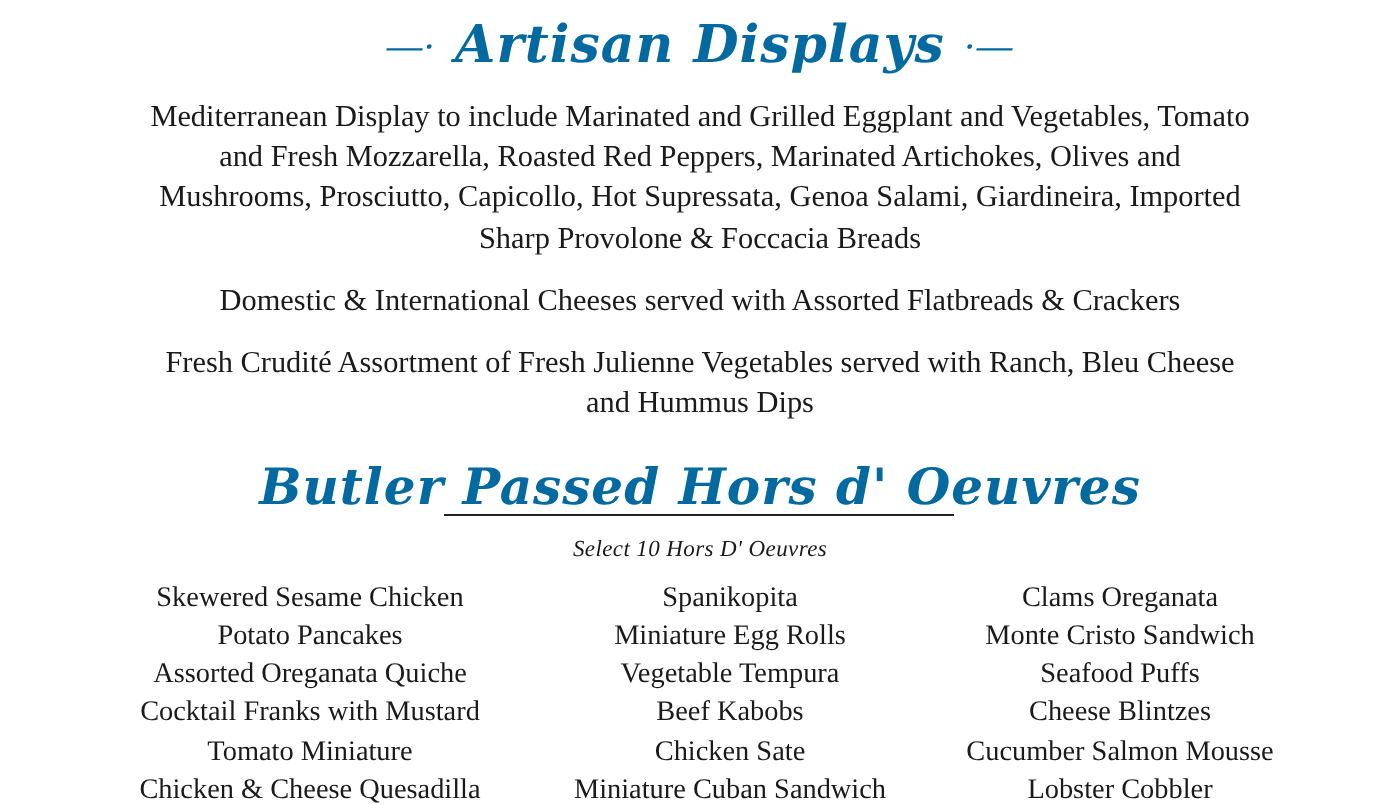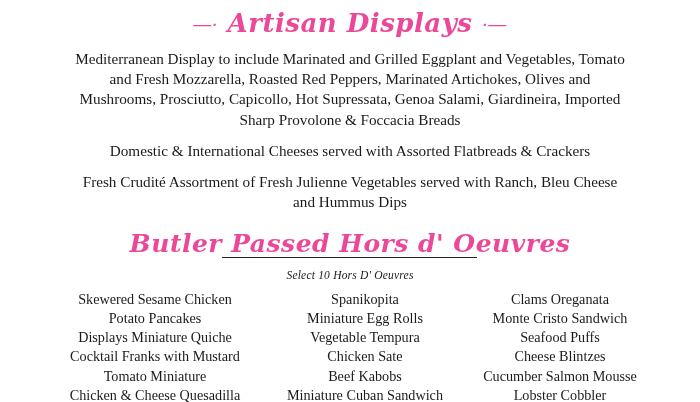--- a/index.html
+++ b/index.html
@@ -22,21 +22,21 @@
     position: relative;
   }
 
   
   .script-heading {
     text-align: center;
     font-family: "DejaVu Serif", serif;
     font-style: italic;
     font-weight: bold;
     letter-spacing: 0.5px;
-    color: #ec4899;
+    color: #0369a1;
     line-height: 1;
   }
   .heading-1 {
     font-size: 26px;
     margin: 6px 0 2px 0;
   }
   .heading-1 .flourish-left,
   .heading-1 .flourish-right {
     font-size: 18px;
     font-weight: normal;
@@ -120,32 +120,32 @@
       <div class="underline-rule"></div>
     </div>
   </div>
 
   <div class="subnote">Select 10 Hors D' Oeuvres</div>
 
   <div class="columns">
     <div class="column col-1">
       <div>Skewered Sesame Chicken</div>
       <div>Potato Pancakes</div>
-      <div>Displays Miniature Quiche</div>
+      <div>Assorted Oreganata Quiche</div>
       <div>Cocktail Franks with Mustard</div>
       <div>Tomato Miniature</div>
       <div>Chicken &amp; Cheese Quesadilla</div>
 
     </div>
     <div class="column col-2">
       <div>Spanikopita</div>
       <div>Miniature Egg Rolls</div>
       <div>Vegetable Tempura</div>
+      <div>Beef Kabobs</div>
       <div>Chicken Sate</div>
-      <div>Beef Kabobs</div>
       <div>Miniature Cuban Sandwich</div>
 
     </div>
     <div class="column col-3">
       <div>Clams Oreganata</div>
       <div>Monte Cristo Sandwich</div>
       <div>Seafood Puffs</div>
       <div>Cheese Blintzes</div>
       <div>Cucumber Salmon Mousse</div>
       <div>Lobster Cobbler</div>

